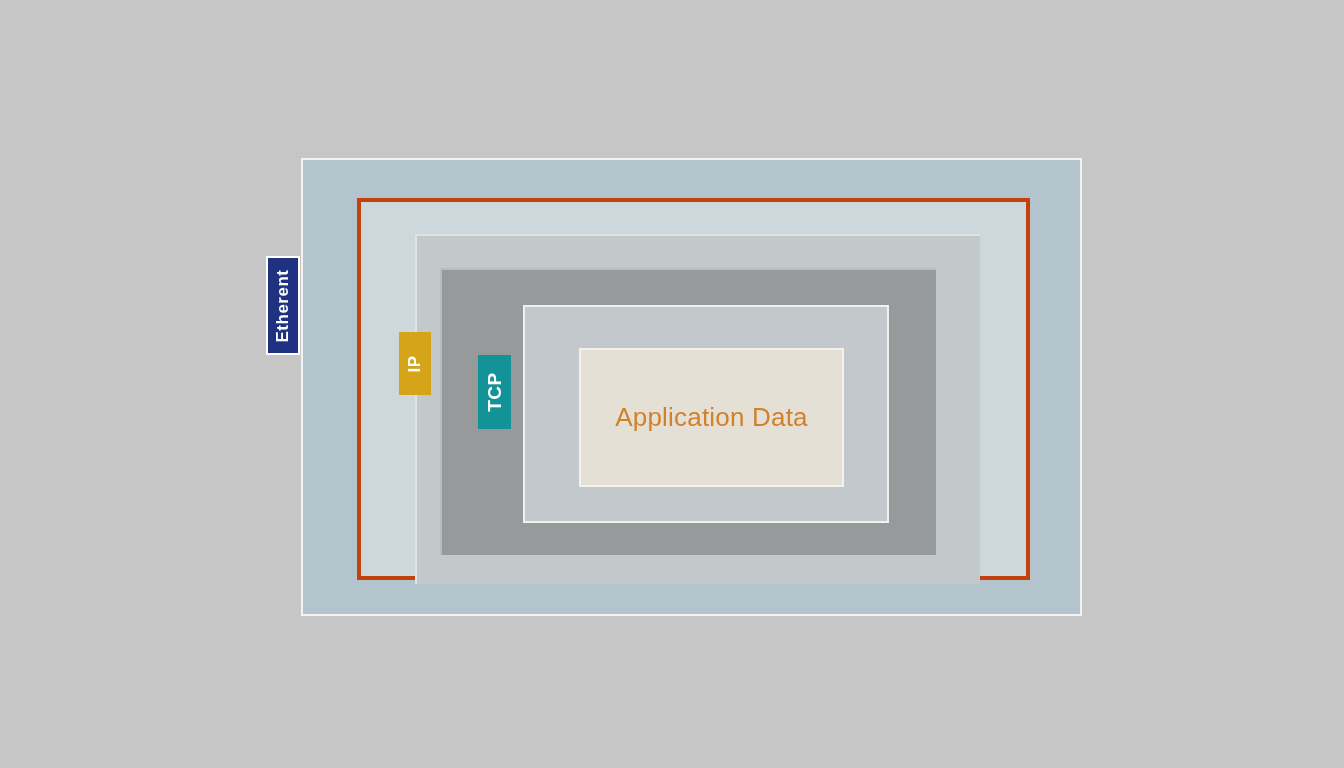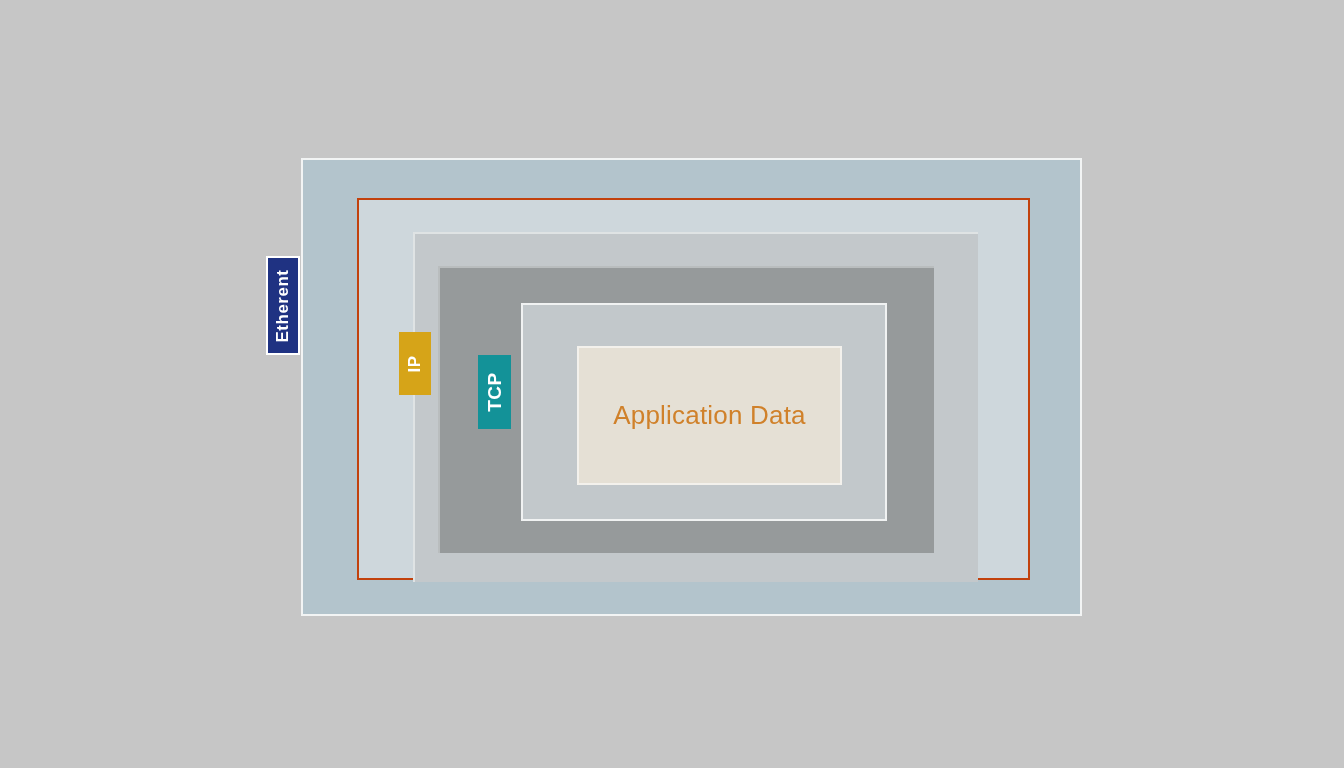--- a/index.html
+++ b/index.html
@@ -37,21 +37,21 @@
     background: #b3c4cc;
     border: 2px solid #f2f4f4;
   }
 
   .layer-ip {
     left: 355px;
     top: 196px;
     width: 673px;
     height: 382px;
     background: #ced7dc;
-    border: 2px solid #c2410c;
+    border: 4px solid #c2410c;
     padding-left: 20px;
   }
 
   .layer-mid {
     left: 409px;
     top: 228px;
     width: 565px;
     height: 350px;
     background: #c3c8cb;
     border-top: 2px solid #dfe3e4;

